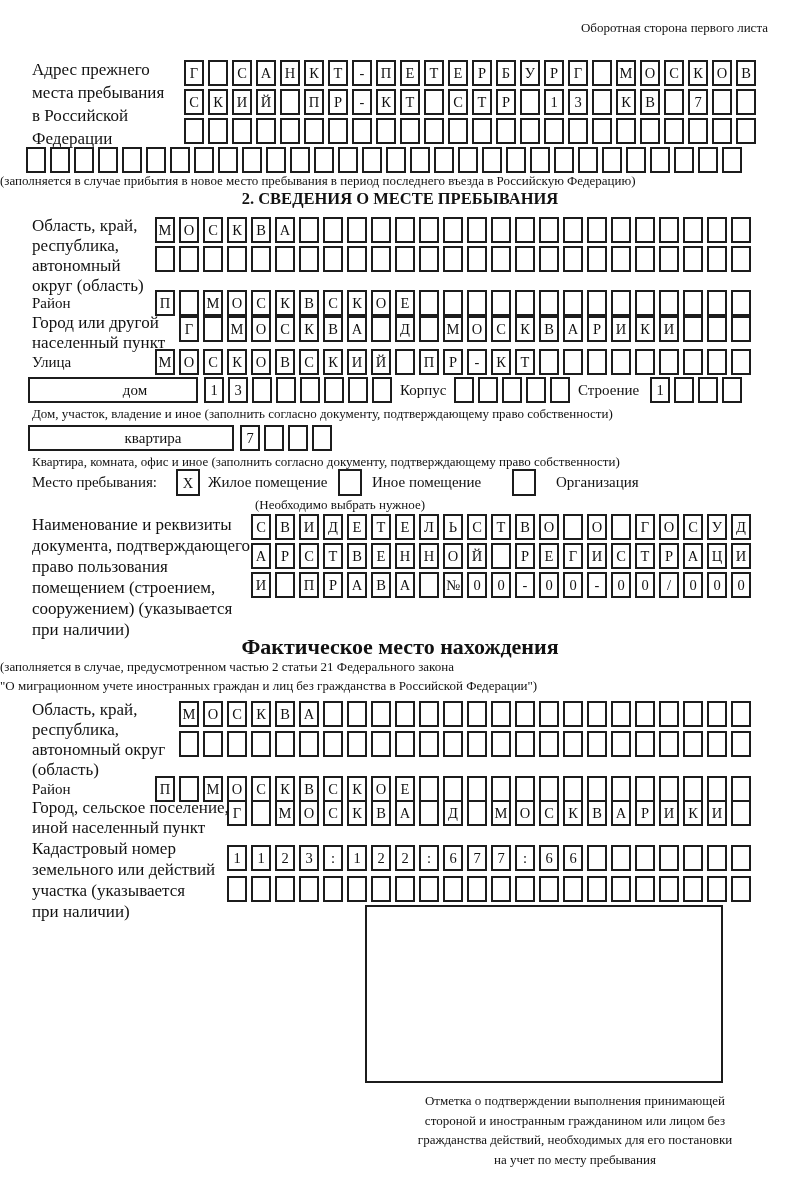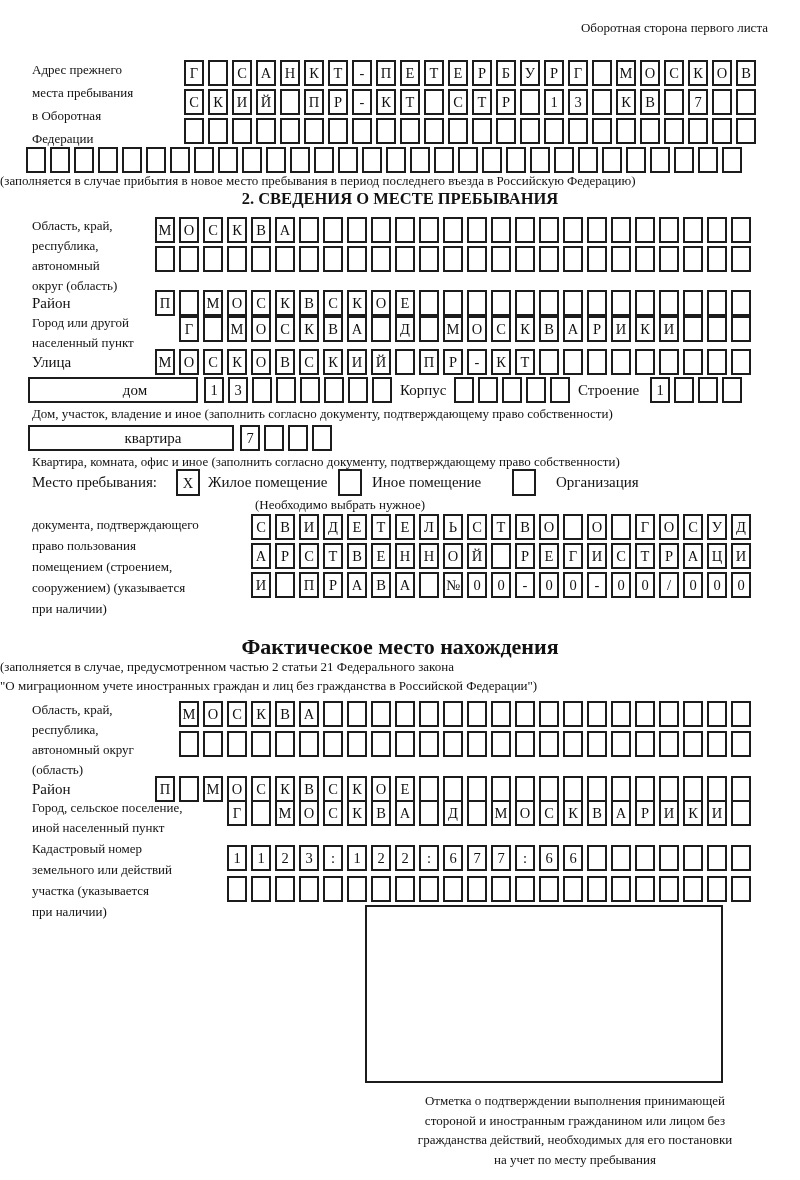--- a/index.html
+++ b/index.html
@@ -5,21 +5,21 @@
   html,body{margin:0;padding:0;background:#ffffff;}
   body{width:800px;height:1180px;position:relative;overflow:hidden;
        font-family:"Liberation Serif","DejaVu Serif",serif;color:#111;}
   
   .grow{position:absolute;display:flex;gap:4px;}
   .box{width:20px;height:26px;border:2px solid #1c1c1c;box-sizing:border-box;
        display:inline-flex;align-items:center;justify-content:center;
        font-size:14.5px;line-height:22px;background:#fff;flex:0 0 auto;}
   .cb{position:absolute;width:24px;height:27px;}
   
-  .mlabel{position:absolute;left:32px;font-size:13px;line-height:20px;white-space:nowrap;}
+  .mlabel{position:absolute;left:32px;font-size:17px;line-height:20px;white-space:nowrap;}
   .mlabel div{white-space:nowrap;}
   .slabel{position:absolute;font-size:15px;line-height:20px;white-space:nowrap;}
   .lh23 div{line-height:23px;}
   .lh21 div{line-height:21px;}
   
   .cap{position:absolute;font-size:13px;line-height:16px;}
   .capc{left:0;width:800px;text-align:left;}
   .stitle{position:absolute;left:0;width:800px;text-align:center;
           font-weight:bold;font-size:16.5px;}
   .hnote{position:absolute;top:20px;right:32px;font-size:13px;}
@@ -30,21 +30,21 @@
   .bcap{position:absolute;font-size:13px;line-height:19.5px;text-align:center;}
 </style>
 </head>
 <body>
 
 <div class="hnote">Оборотная сторона первого листа</div>
 
 <div class="mlabel lh23" style="top:58px;">
     <div>Адрес прежнего</div>
     <div>места пребывания</div>
-    <div>в Оборотная</div>
+    <div>в Российской</div>
     <div>Федерации</div>
   </div>
 <div class="grow" style="top:60px;left:184px;">
     <span class="box">Г</span>
     <span class="box"></span>
     <span class="box">С</span>
     <span class="box">А</span>
     <span class="box">Н</span>
     <span class="box">К</span>
     <span class="box">Т</span>
@@ -344,20 +344,21 @@
 <div class="slabel" style="top:472px;left:32px;">Место пребывания:</div>
 <span class="box cb" style="top:469px;left:176px;">X</span>
 <div class="slabel" style="top:472px;left:208px;">Жилое помещение</div>
 <span class="box cb" style="top:469px;left:338px;"></span>
 <div class="slabel" style="top:472px;left:372px;">Иное помещение</div>
 <span class="box cb" style="top:469px;left:512px;"></span>
 <div class="slabel" style="top:472px;left:556px;">Организация</div>
 <div class="cap" style="top:497px;left:180px;width:320px;text-align:center;">(Необходимо выбрать нужное)</div>
 
 <div class="mlabel lh21" style="top:514px;">
+    <div>Наименование и реквизиты</div>
     <div>документа, подтверждающего</div>
     <div>право пользования</div>
     <div>помещением (строением,</div>
     <div>сооружением) (указывается</div>
     <div>при наличии)</div>
   </div>
 <div class="grow" style="top:514px;left:251px;">
     <span class="box">С</span>
     <span class="box">В</span>
     <span class="box">И</span>

